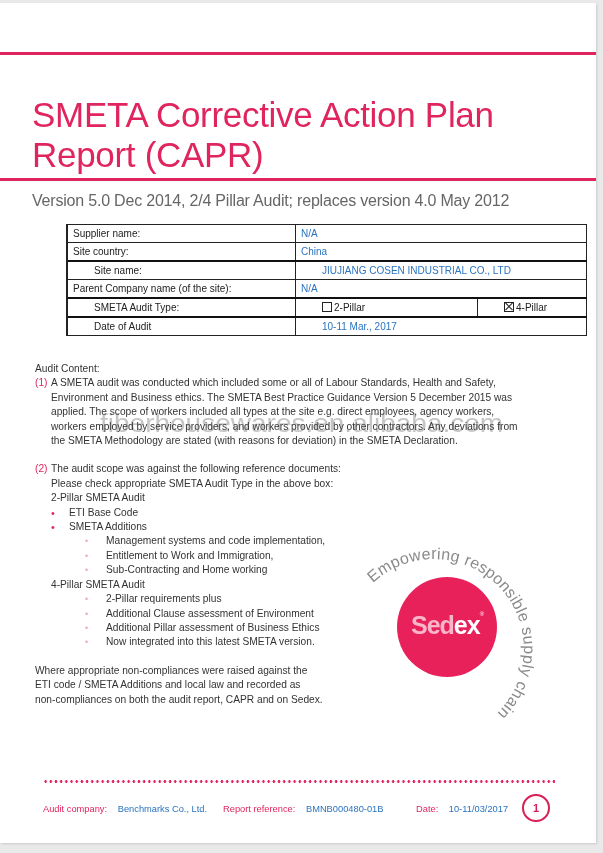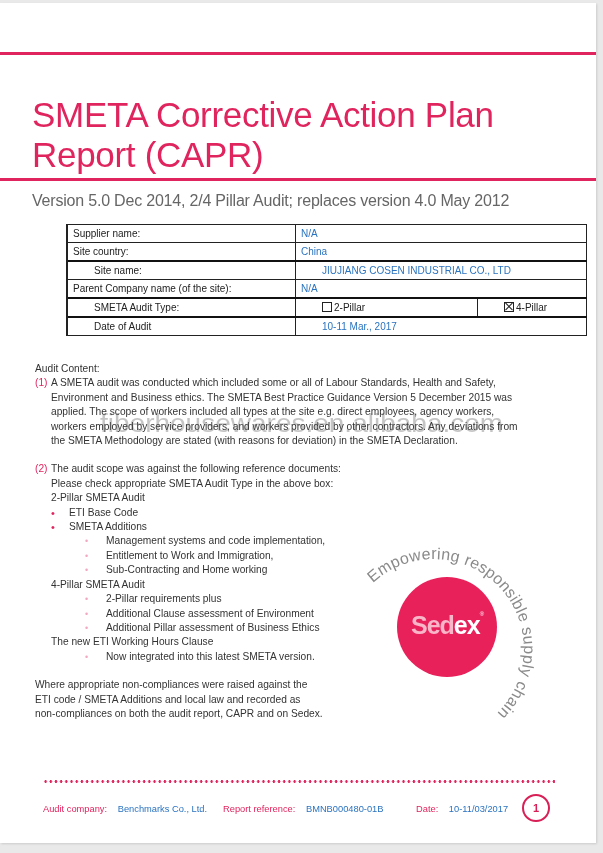--- a/index.html
+++ b/index.html
@@ -101,21 +101,20 @@
       <p class="p ind1">2-Pillar SMETA Audit</p>
       <p class="p bul1">ETI Base Code</p>
       <p class="p bul1">SMETA Additions</p>
       <p class="p bul2">Management systems and code implementation,</p>
       <p class="p bul2">Entitlement to Work and Immigration,</p>
       <p class="p bul2">Sub-Contracting and Home working</p>
       <p class="p ind1">4-Pillar SMETA Audit</p>
       <p class="p bul2">2-Pillar requirements plus</p>
       <p class="p bul2">Additional Clause assessment of Environment</p>
       <p class="p bul2">Additional Pillar assessment of Business Ethics</p>
-      <p class="p ind1">The new ETI Working Hours Clause</p>
       <p class="p bul2">Now integrated into this latest SMETA version.</p>
     </div>
     <div class="gap"></div>
     <div>
       <p class="p">Where appropriate non-compliances were raised against the</p>
       <p class="p">ETI code / SMETA Additions and local law and recorded as</p>
       <p class="p">non-compliances on both the audit report, CAPR and on Sedex.</p>
     </div>
   </div>
 

